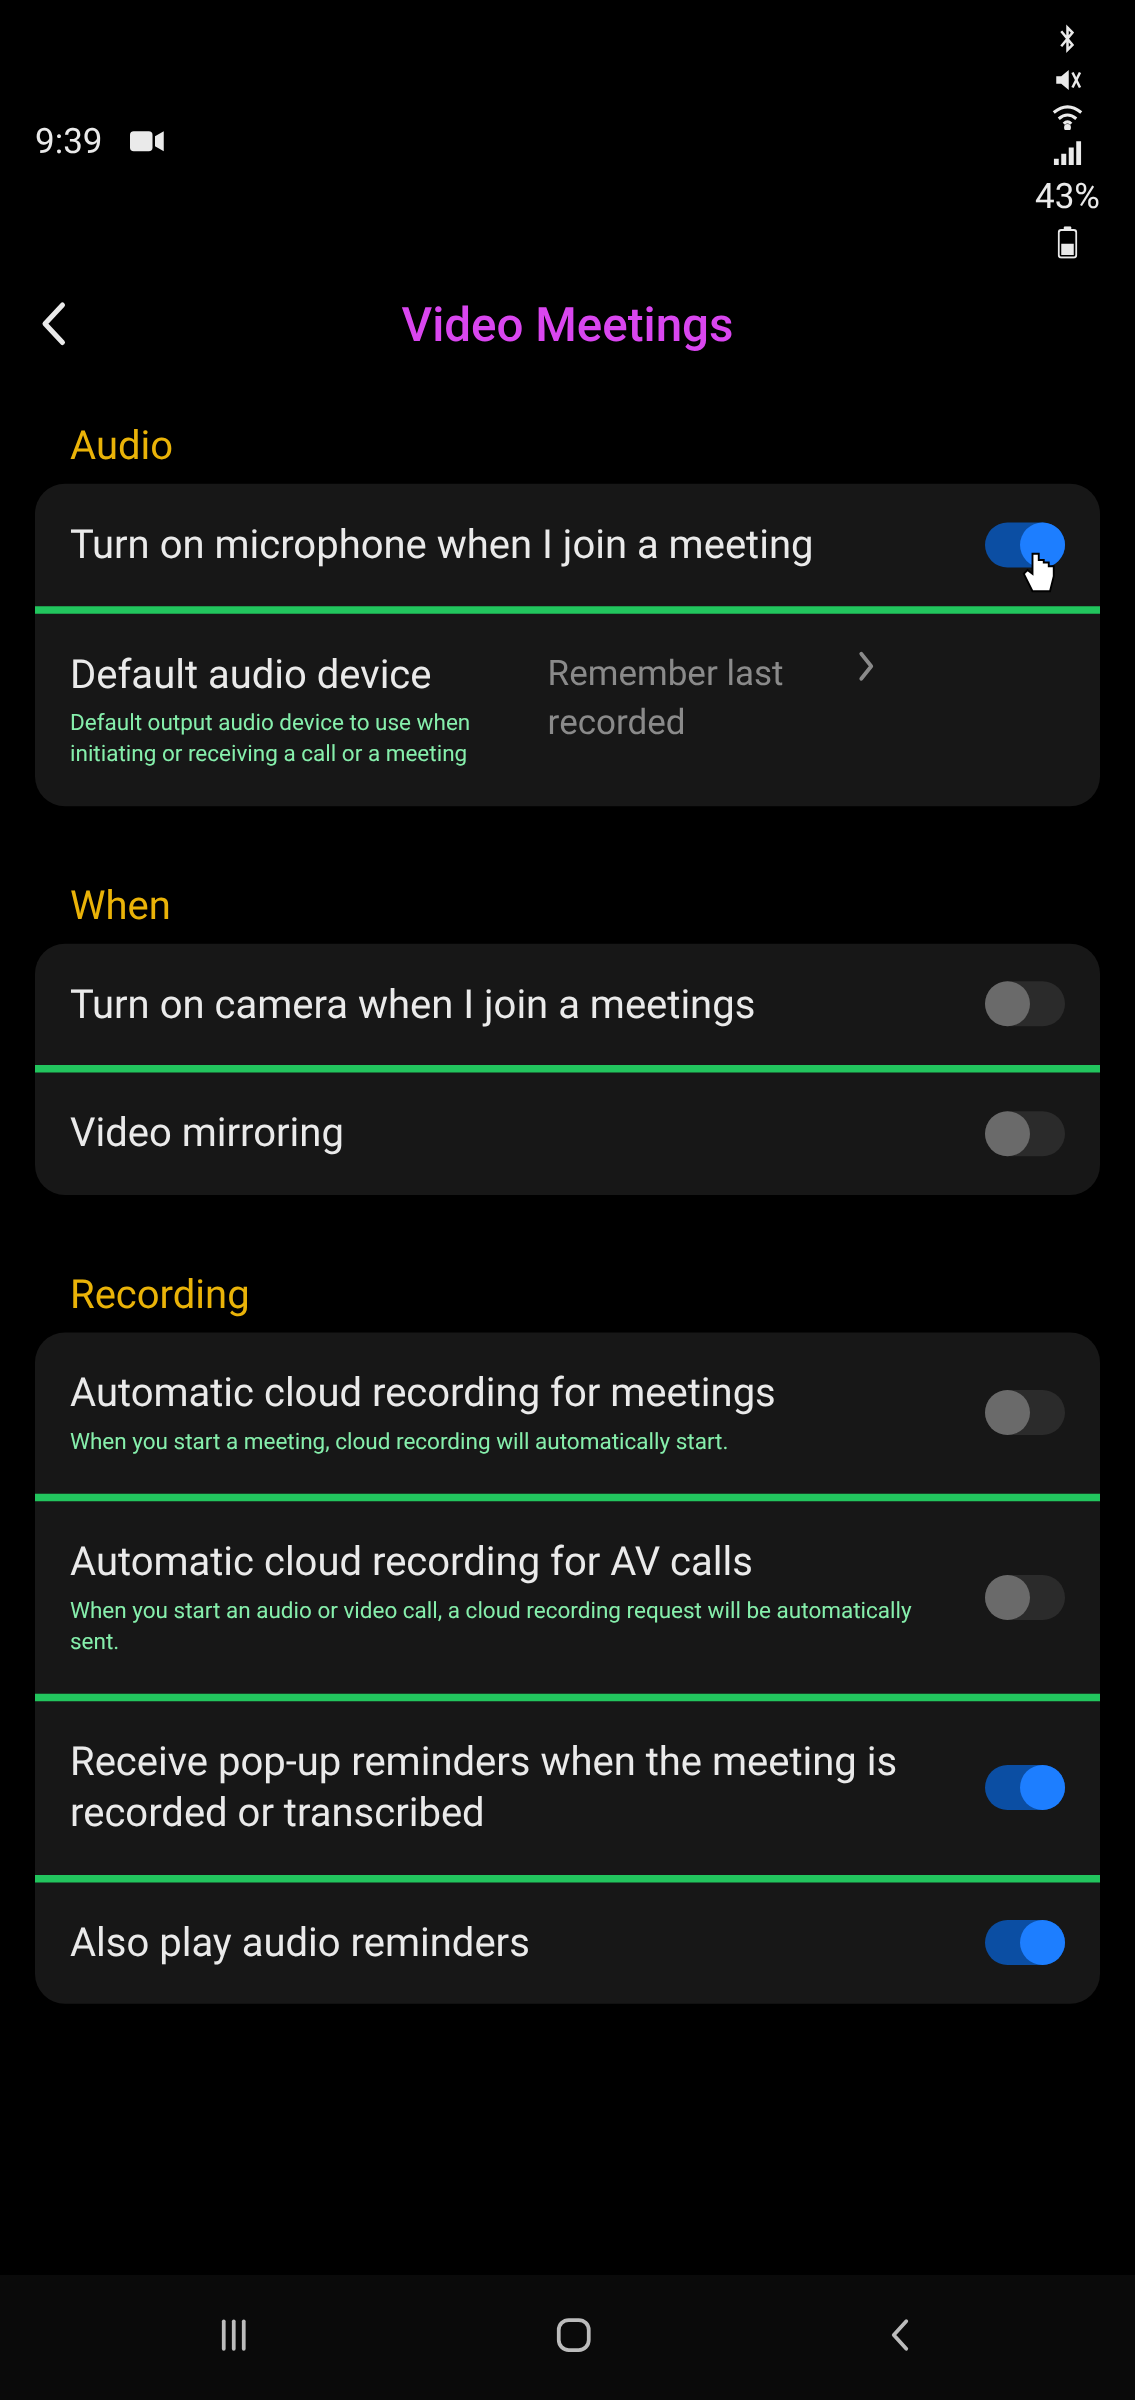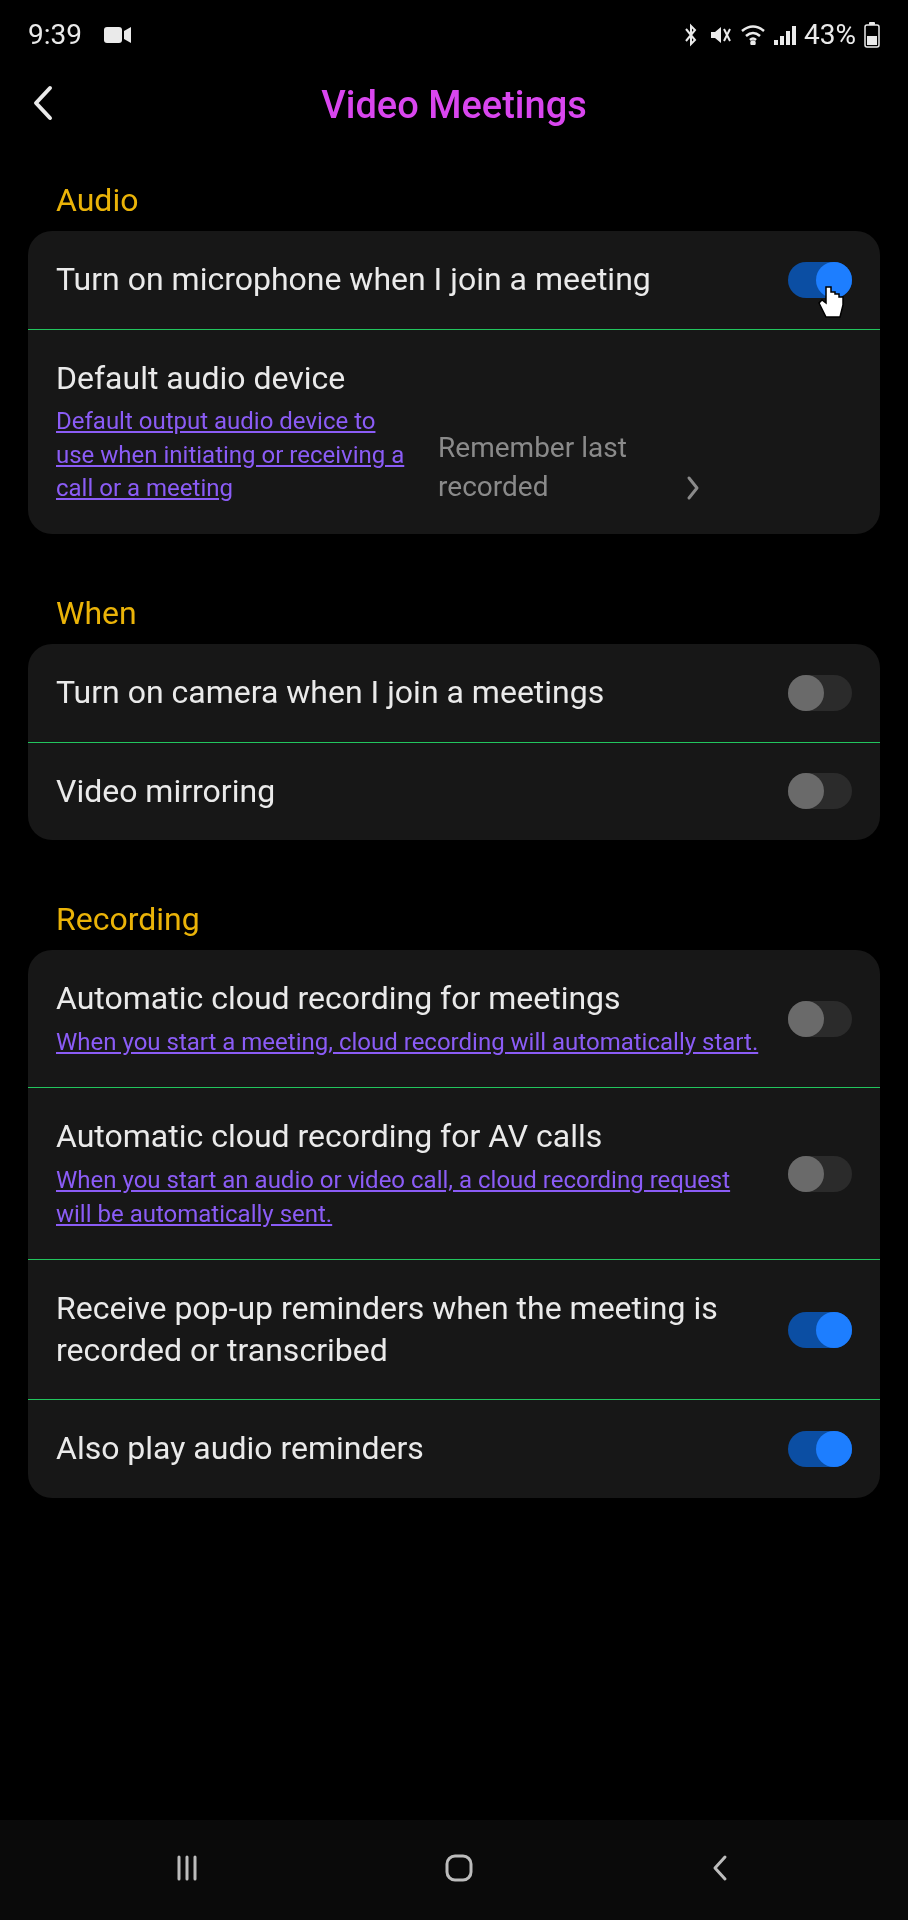--- a/index.html
+++ b/index.html
@@ -26,20 +26,21 @@
     }
     .status-left {
       display: flex;
       align-items: center;
       gap: 22px;
     }
     .status-right {
       display: flex;
       align-items: center;
       gap: 8px;
+      flex-direction: column;
     }
     .status-icon {
       display: inline-flex;
       align-items: center;
     }
     .header {
       display: flex;
       align-items: center;
       padding: 22px 28px 30px;
       position: relative;
@@ -66,40 +67,39 @@
     .card {
       background: #171717;
       border-radius: 24px;
       overflow: hidden;
       margin-bottom: 36px;
     }
     .row {
       display: flex;
       align-items: center;
       padding: 28px;
-      border-bottom: 1px solid #22c55e;
+      border-bottom: 6px solid #22c55e;
     }
     .row:last-child {
       border-bottom: none;
     }
     .row-main {
       flex: 1;
       padding-right: 20px;
     }
     .row-title {
       font-size: 32px;
       color: #eaeaea;
       line-height: 1.3;
     }
     .row-subtitle {
-      font-size: 24px;
-      color: #8b5cf6;
+      font-size: 18px;
+      color: #86efac;
       line-height: 1.4;
       margin-top: 6px;
-      text-decoration: underline;
     }
     .row-value {
       font-size: 28px;
       color: #8a8a8a;
       line-height: 1.4;
       margin-right: 16px;
       max-width: 230px;
     }
     .toggle {
       width: 64px;
@@ -139,21 +139,21 @@
       right: 0;
       height: 100px;
       background: #0a0a0a;
       display: flex;
       justify-content: space-around;
       align-items: center;
       padding: 0 60px;
     }
     .split-row {
       display: flex;
-      align-items: flex-end;
+      align-items: flex-start;
     }
     .split-left {
       flex: 0 0 48%;
     }
     .cursor-hand {
       position: absolute;
       pointer-events: none;
     }
   </style>
 </head>

